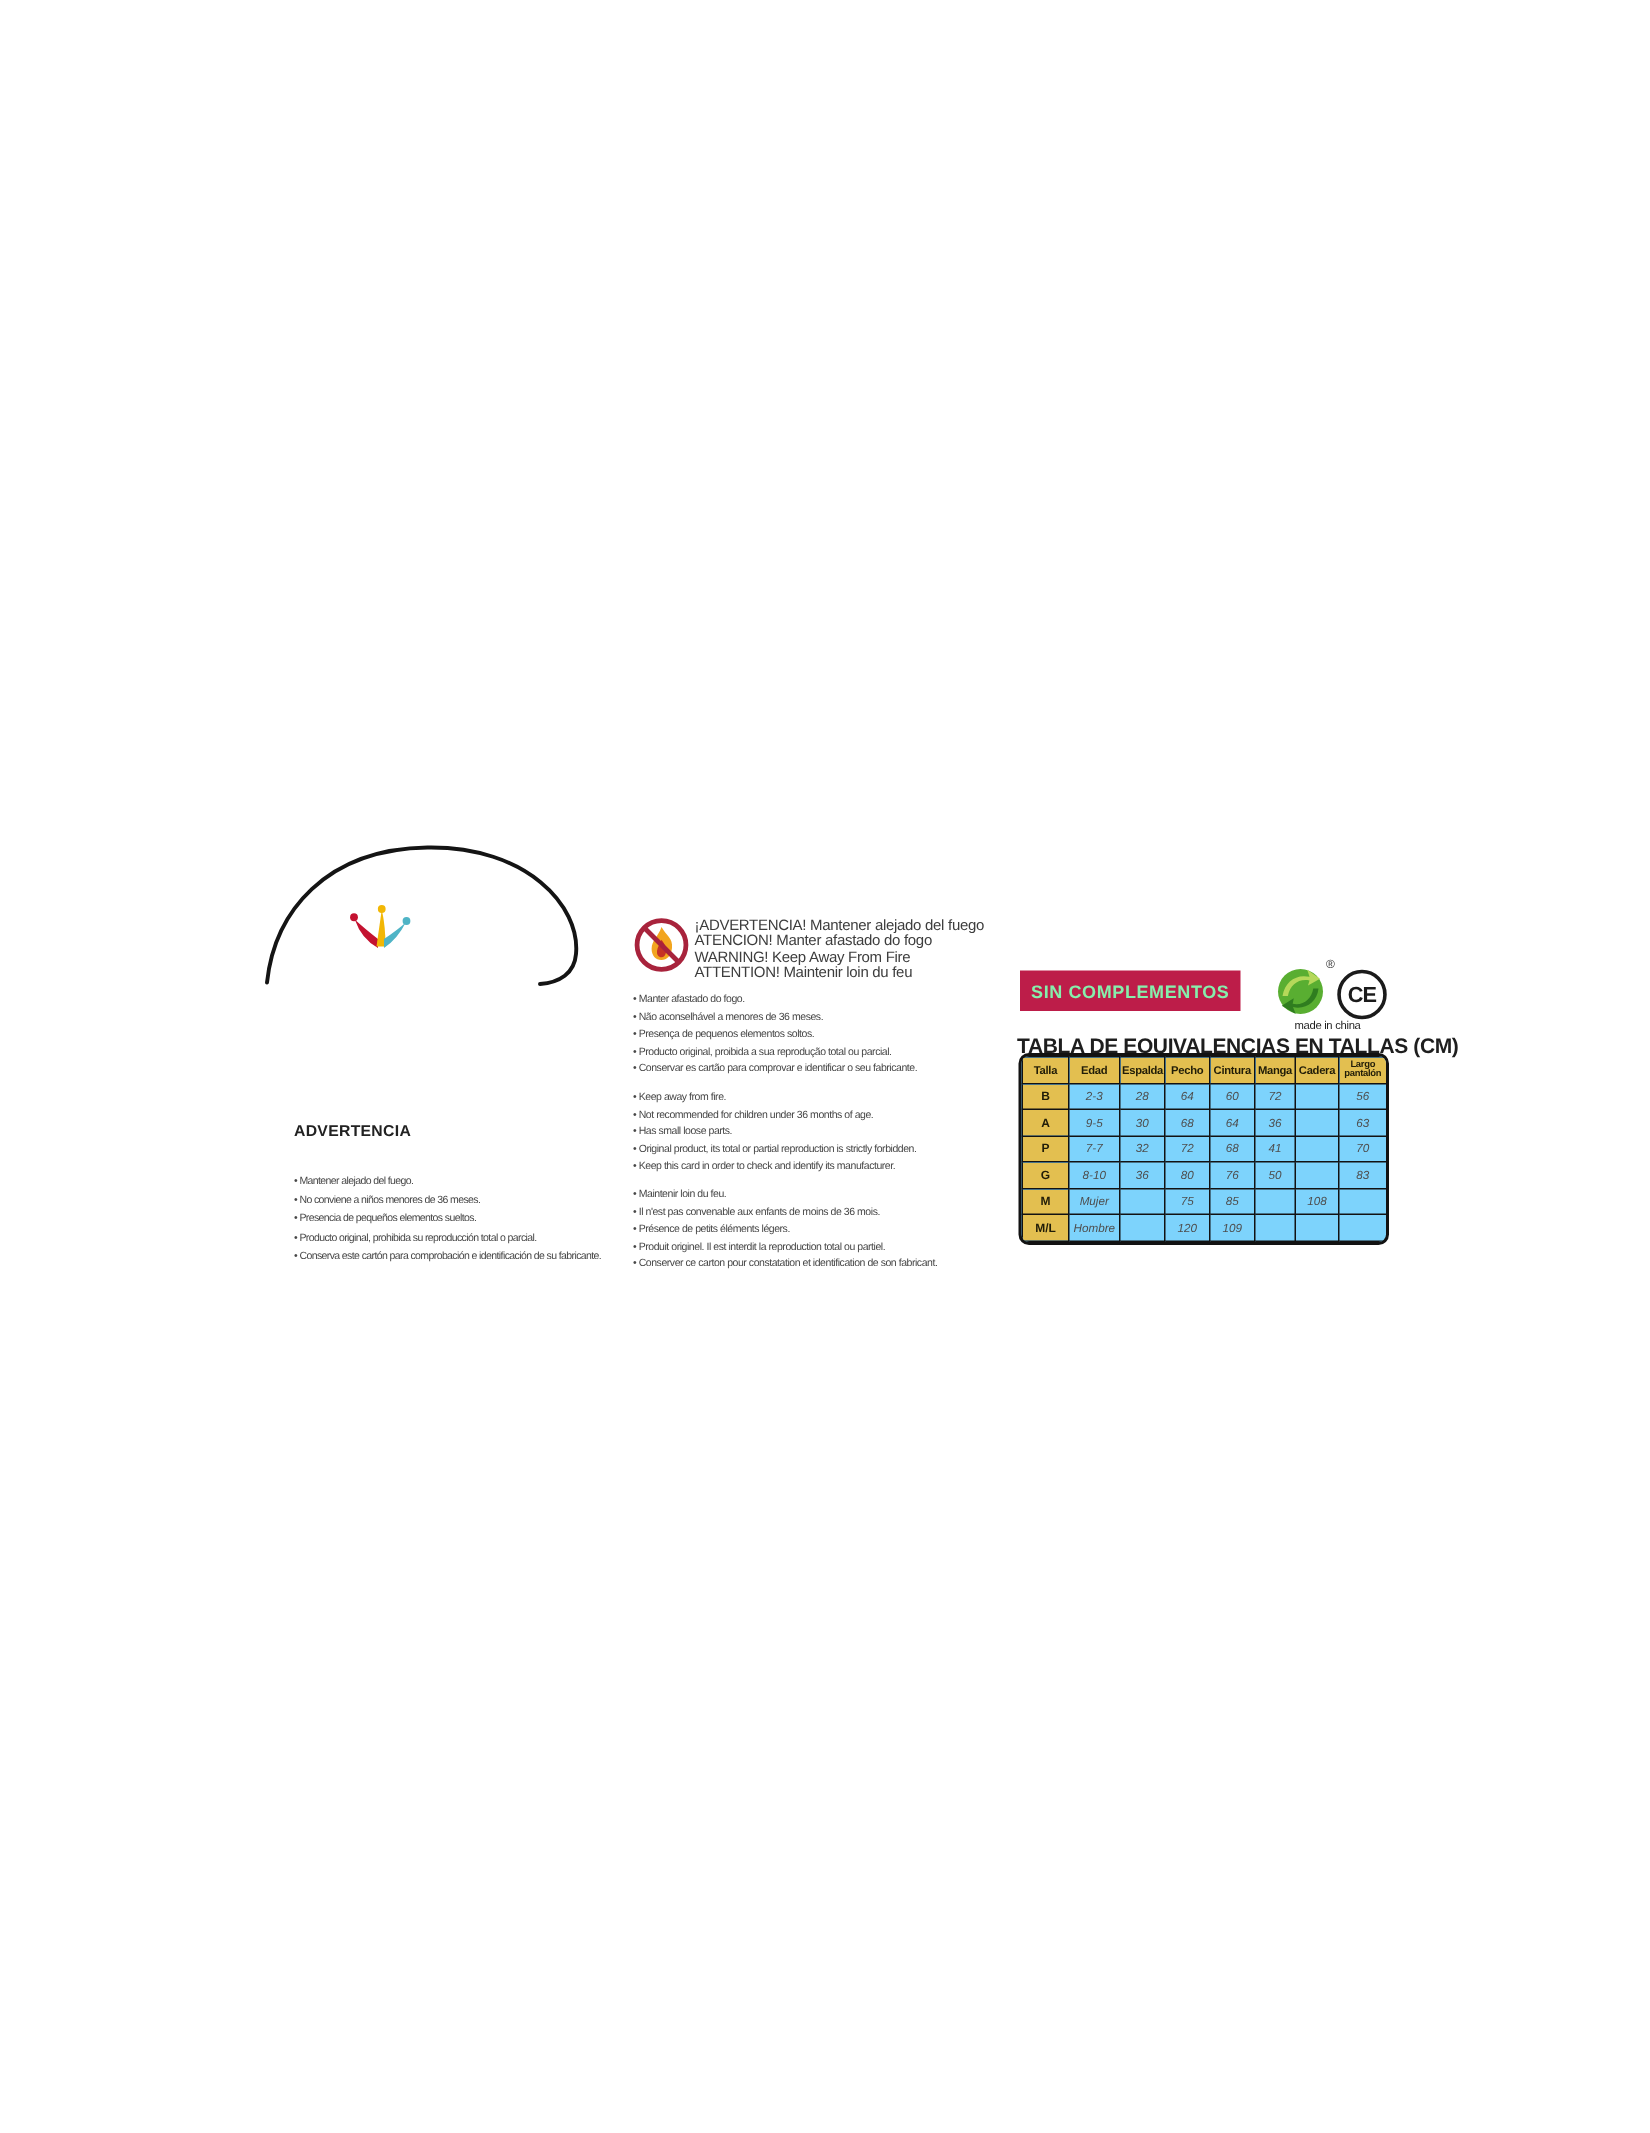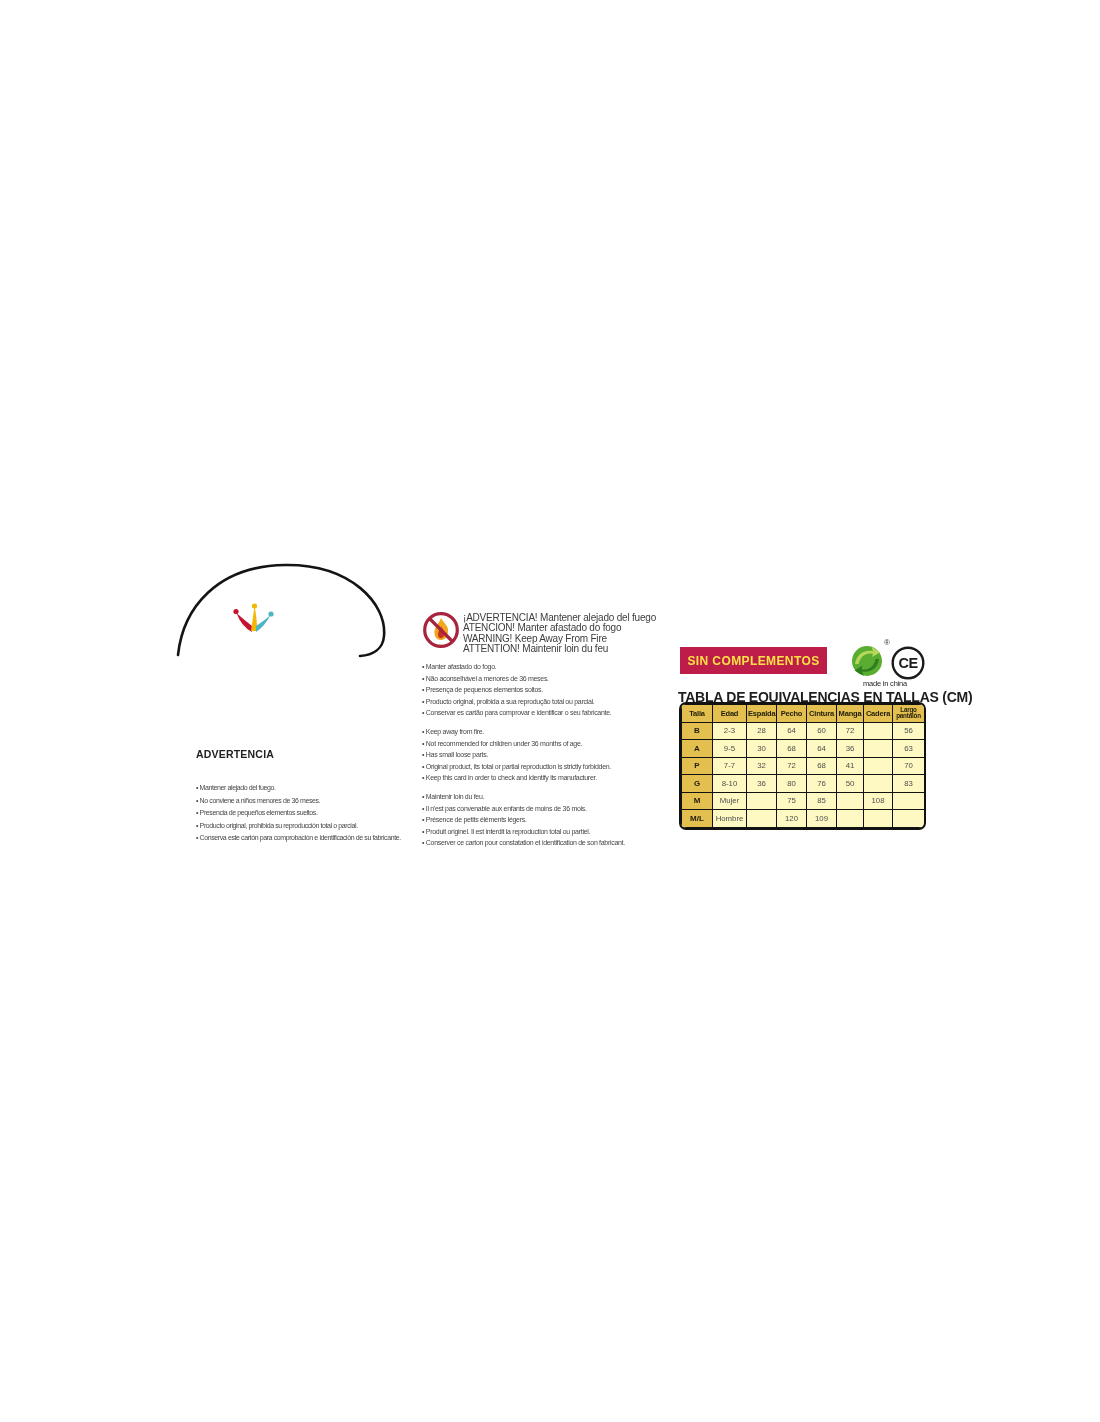--- a/index.html
+++ b/index.html
@@ -28,36 +28,36 @@
   
   .warn-head{left:422px;top:604px;width:256px;height:52px;}
   .nofire{position:absolute;left:0;top:7px;}
   .warn-head-lines{position:absolute;left:41px;top:9px;font-size:10px;line-height:10.4px;
                    letter-spacing:-0.2px;color:#3d3d3d;}
   .warn-sections{left:422px;top:661px;width:252px;}
   .warn-group{margin-bottom:7px;}
   .warn-group .bullet{font-size:7px;line-height:11.6px;letter-spacing:-0.3px;color:#474747;}
 
   
-  .badge{left:680px;top:647px;width:147px;height:27px;background:#BD1D49;color:#fde047;
+  .badge{left:680px;top:647px;width:147px;height:27px;background:#BD1D49;color:#86efac;
          display:flex;align-items:center;justify-content:center;font-size:12px;font-weight:bold;letter-spacing:0.4px;}
   .greendot{left:850px;top:644px;}
   .regmark{left:884px;top:638px;font-size:8px;color:#333;}
   .cemark{left:890px;top:645px;}
   .madein{left:843px;top:679px;width:84px;text-align:center;font-size:7.5px;color:#1e1e1e;letter-spacing:-0.2px;}
 
   .tbl-title{left:678px;top:689px;font-size:14px;font-weight:bold;letter-spacing:-0.25px;color:#1e1e1e;}
-  .tbl-wrap{left:679px;top:702px;width:243px;border:2.5px solid #121212;border-radius:7px;overflow:hidden;background:#fef9c3;}
+  .tbl-wrap{left:679px;top:702px;width:243px;border:2.5px solid #121212;border-radius:7px;overflow:hidden;background:#7dd3fc;}
   table.size{width:100%;border-collapse:collapse;table-layout:fixed;}
   table.size th,table.size td{border:1.3px solid #121212;text-align:center;vertical-align:middle;
        height:16.5px;padding:0 1px;overflow:hidden;}
   table.size tr.head th{background:#E3BF50;color:#211d08;font-size:7.5px;font-weight:bold;letter-spacing:-0.2px;}
   table.size tr.head th.small-head{font-size:6.3px;line-height:6.6px;}
   table.size th.rowhead{background:#E3BF50;color:#211d08;font-size:8px;font-weight:bold;}
-  table.size td{color:#4e4e4e;font-size:7.8px;}
+  table.size td{color:#4e4e4e;font-size:7.8px;font-style:italic;}
 </style>
 </head>
 <body>
 
 <div class="sheet">
 
   <div class="abs logo-wrap">
     <svg class="logo-arc" width="230" height="114" viewBox="0 0 230 114">
       <path d="M 6 99 C 11 52, 45 10, 113 9 C 179 8, 215 48, 212 80 C 211 93, 201 99, 188 100" fill="none" stroke="#141414" stroke-width="2.6" stroke-linecap="round"></path>
     </svg>

